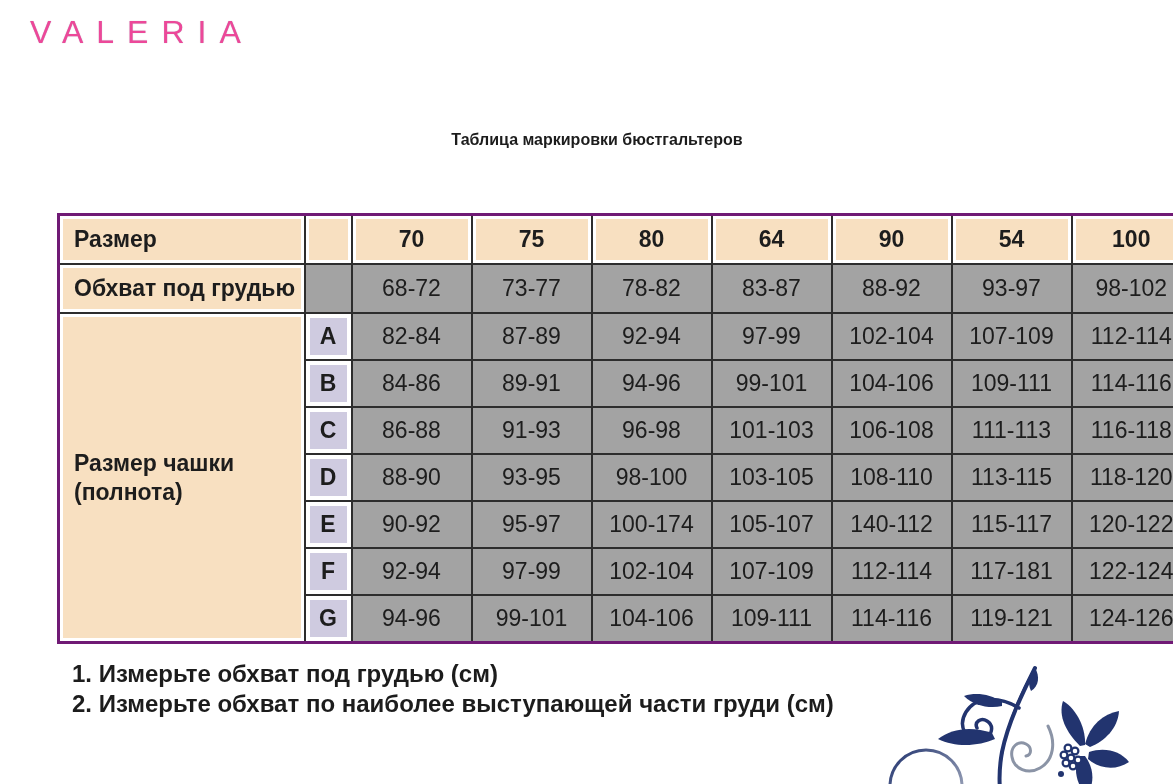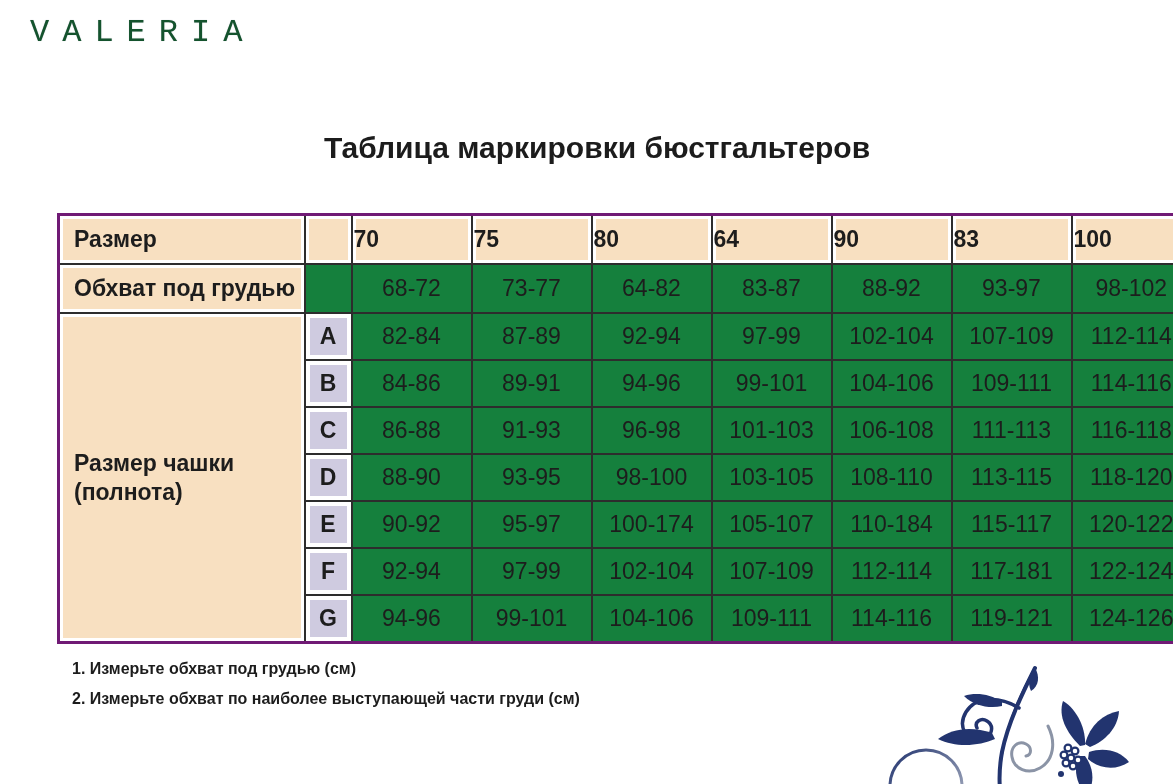--- a/index.html
+++ b/index.html
@@ -14,37 +14,37 @@
     overflow: hidden;
     font-family: "Liberation Sans", "DejaVu Sans", sans-serif;
     color: #1d1d1d;
   }
 
   
   .logo {
     position: absolute;
     left: 30px;
     top: 14px;
-    font-family: Liberation Mono, monospace;
+    font-family: Liberation Sans, sans-serif;
     font-size: 32px;
     letter-spacing: 13px;
-    color: #14532d;
+    color: #ec4899;
     text-shadow: 0 0 1px #b9bec8;
     white-space: nowrap;
     user-select: none;
   }
 
   
   .page-title {
     position: absolute;
     left: 57px;
     top: 131px;
     width: 1080px;
     text-align: center;
-    font-size: 30px;
+    font-size: 16px;
     font-weight: 700;
     color: #1c1c1c;
   }
 
   
   .size-table-wrap {
     position: absolute;
     left: 57px;
     top: 213px;
     width: 1080px;
@@ -80,38 +80,38 @@
   td.c-biglabel {
     font-weight: 700;
     font-size: 22px;
     text-align: left;
     padding-left: 14px;
     vertical-align: middle;
     line-height: 1.25;
   }
   td.c-head {
     font-weight: 700;
-    text-align: left;
+    text-align: center;
   }
   td.c-num {
     font-weight: 400;
     text-align: center;
-    background: #15803d;
+    background: #a3a3a3;
   }
   td.c-cup {
     font-weight: 700;
     font-size: 22px;
     text-align: center;
   }
 
   
   .instr {
     position: absolute;
     left: 72px;
-    font-size: 16px;
+    font-size: 24px;
     font-weight: 700;
     color: #1c1c1c;
     white-space: nowrap;
   }
   .instr-1 { top: 660px; }
   .instr-2 { top: 690px; }
 
   
   .ornament {
     position: absolute;
@@ -143,29 +143,29 @@
     </colgroup>
     <tbody id="table-body">
         <tr class="hdr-row">
           <td class="c-peach c-label">Размер</td>
           <td class="c-peach"></td>
           <td class="c-peach c-head">70</td>
           <td class="c-peach c-head">75</td>
           <td class="c-peach c-head">80</td>
           <td class="c-peach c-head">64</td>
           <td class="c-peach c-head">90</td>
-          <td class="c-peach c-head">83</td>
+          <td class="c-peach c-head">54</td>
           <td class="c-peach c-head">100</td>
         </tr>
         <tr class="hdr-row">
           <td class="c-peach c-label">Обхват под грудью</td>
           <td class="c-num"></td>
           <td class="c-num">68-72</td>
           <td class="c-num">73-77</td>
-          <td class="c-num">64-82</td>
+          <td class="c-num">78-82</td>
           <td class="c-num">83-87</td>
           <td class="c-num">88-92</td>
           <td class="c-num">93-97</td>
           <td class="c-num">98-102</td>
         </tr>
         <tr class="cup-row">
           <td class="c-peach c-biglabel" rowspan="7">Размер чашки (полнота)</td>
           <td class="c-lav c-cup">A</td>
           <td class="c-num">82-84</td>
           <td class="c-num">87-89</td>
@@ -204,21 +204,21 @@
           <td class="c-num">108-110</td>
           <td class="c-num">113-115</td>
           <td class="c-num">118-120</td>
         </tr>
         <tr class="cup-row">
           <td class="c-lav c-cup">E</td>
           <td class="c-num">90-92</td>
           <td class="c-num">95-97</td>
           <td class="c-num">100-174</td>
           <td class="c-num">105-107</td>
-          <td class="c-num">110-184</td>
+          <td class="c-num">140-112</td>
           <td class="c-num">115-117</td>
           <td class="c-num">120-122</td>
         </tr>
         <tr class="cup-row">
           <td class="c-lav c-cup">F</td>
           <td class="c-num">92-94</td>
           <td class="c-num">97-99</td>
           <td class="c-num">102-104</td>
           <td class="c-num">107-109</td>
           <td class="c-num">112-114</td>

